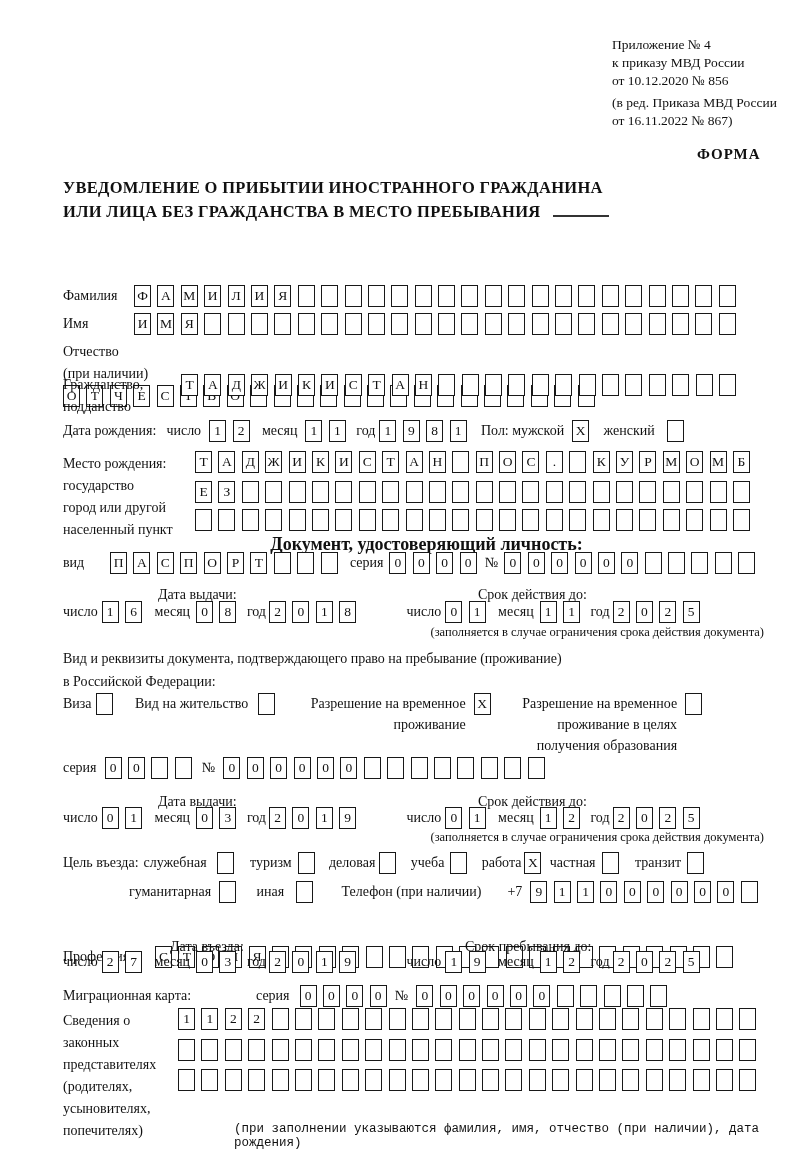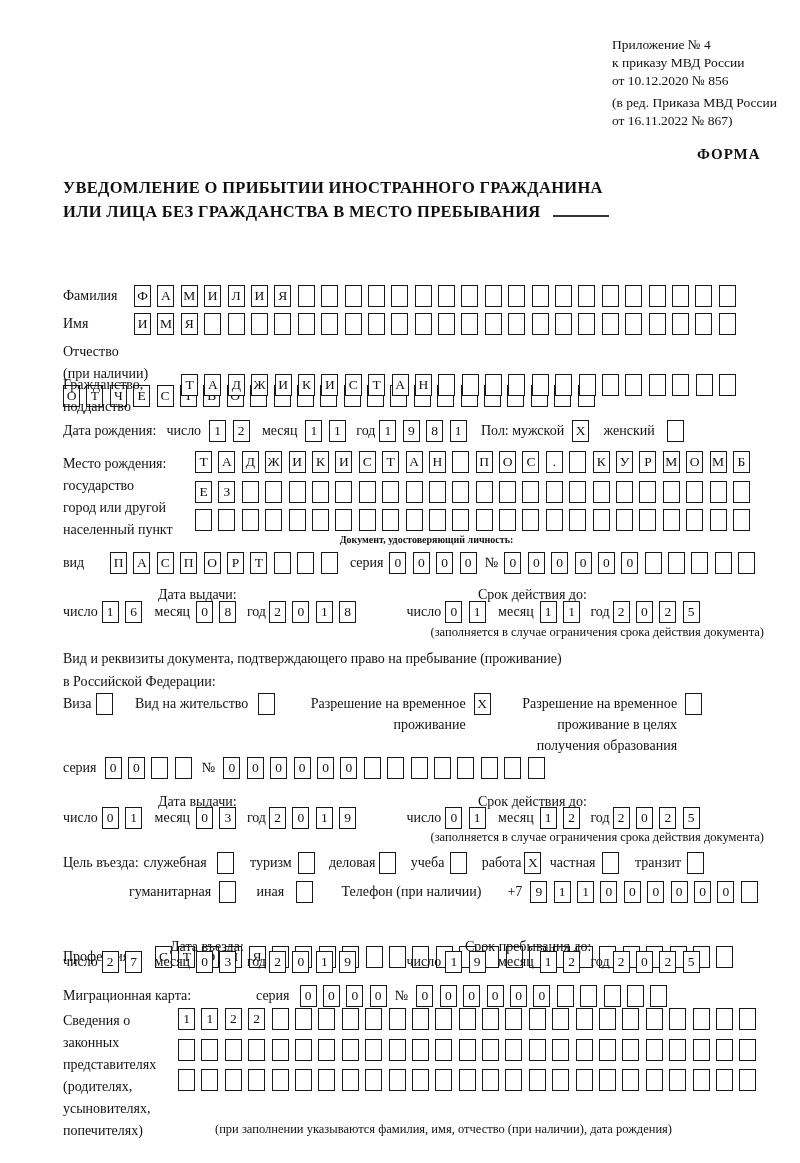--- a/index.html
+++ b/index.html
@@ -286,21 +286,21 @@
         <span class="cell"></span>
         <span class="cell"></span>
         <span class="cell"></span>
         <span class="cell"></span>
         <span class="cell"></span>
         <span class="cell"></span>
         <span class="cell"></span>
       </span>
   </div>
 
-  <div class="abs b" style="top:534px;left:63px;width:727px;text-align:center;font-size:10px;">Документ, удостоверяющий личность:</div>
+  <div class="abs b" style="top:534px;left:63px;width:727px;text-align:center;font-size:18px;">Документ, удостоверяющий личность:</div>
 
   <div class="row" style="top:552px;left:63px;">
     <span class="lbl" style="width:47px;">вид</span>
     <span class="cells">
         <span class="cell">П</span>
         <span class="cell">А</span>
         <span class="cell">С</span>
         <span class="cell">П</span>
         <span class="cell">О</span>
         <span class="cell">Р</span>
@@ -711,15 +711,15 @@
         <span class="cell"></span>
         <span class="cell"></span>
         <span class="cell"></span>
         <span class="cell"></span>
         <span class="cell"></span>
         <span class="cell"></span>
         <span class="cell"></span>
         <span class="cell"></span>
       </span>
   </div>
-  <div class="abs small" style="top:1122px;left:215px;">(при заполнении указываются фамилия, имя, отчество (при наличии), дата рождения)</div>
+  <div class="abs small" style="top:1122px;left:234px;font-family:Liberation Mono, monospace;">(при заполнении указываются фамилия, имя, отчество (при наличии), дата рождения)</div>
 
 </div>
 
 </body></html>

